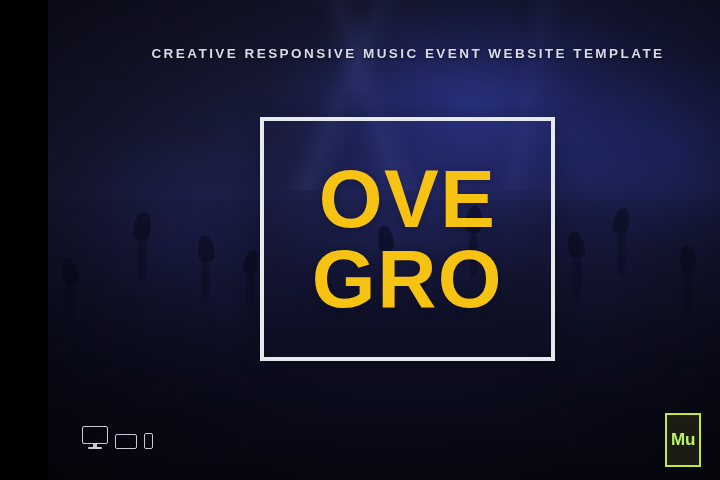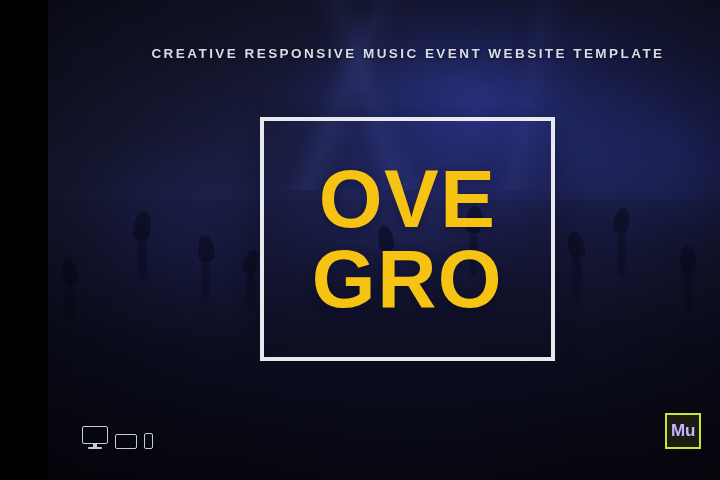--- a/index.html
+++ b/index.html
@@ -188,28 +188,28 @@
     box-sizing: border-box;
     margin-bottom: 1px;
   }
 
   
   .muse-badge {
     position: absolute;
     left: 617px;
     top: 413px;
     width: 36px;
-    height: 36px;
+    height: 54px;
     background: #1c1c12;
     border: 2px solid #c8e639;
     box-sizing: border-box;
     display: flex;
     align-items: center;
     justify-content: center;
-    color: #c4b5fd;
+    color: #bef264;
     font-size: 17px;
     font-weight: bold;
     letter-spacing: -0.3px;
   }
 </style>
 </head>
 <body>
 
 <div class="stage">
 

